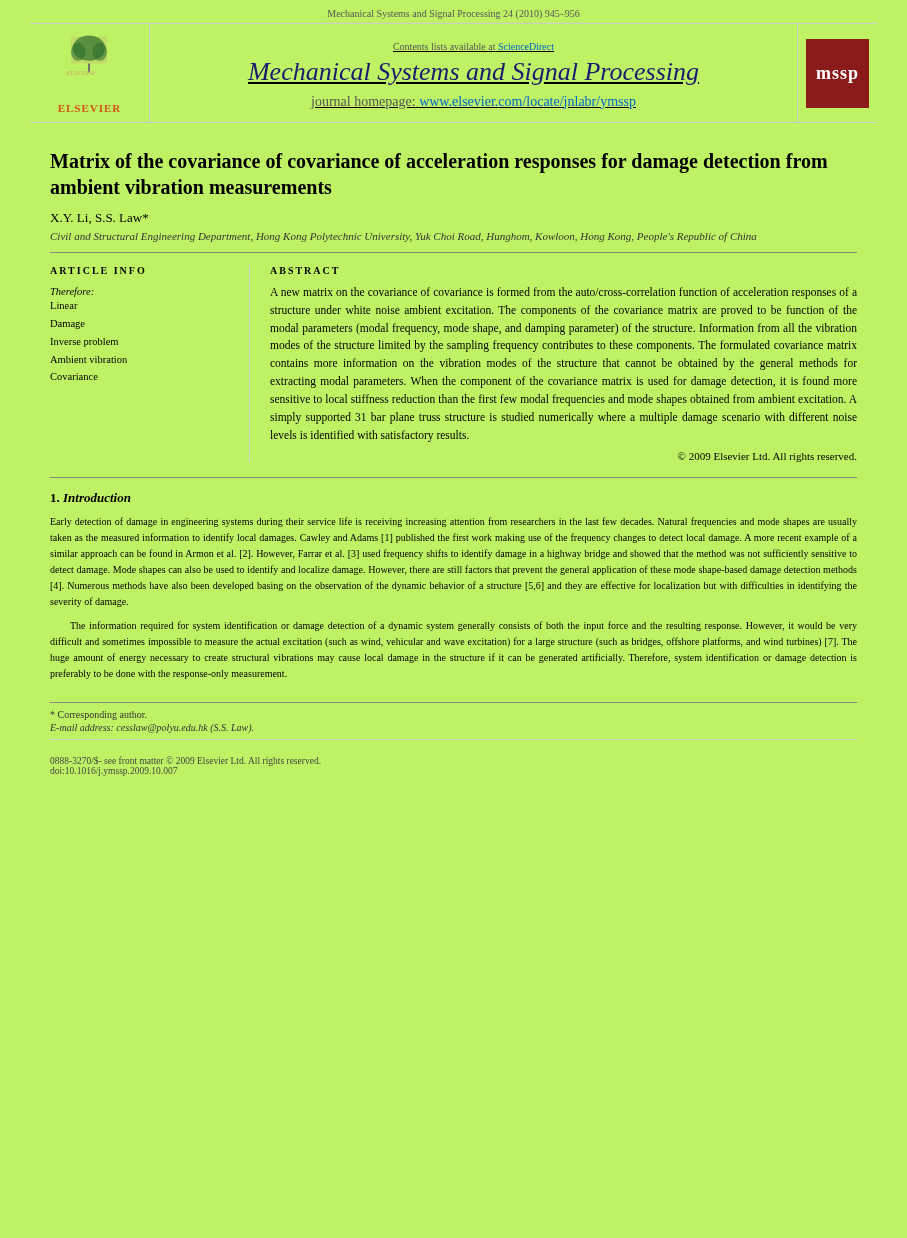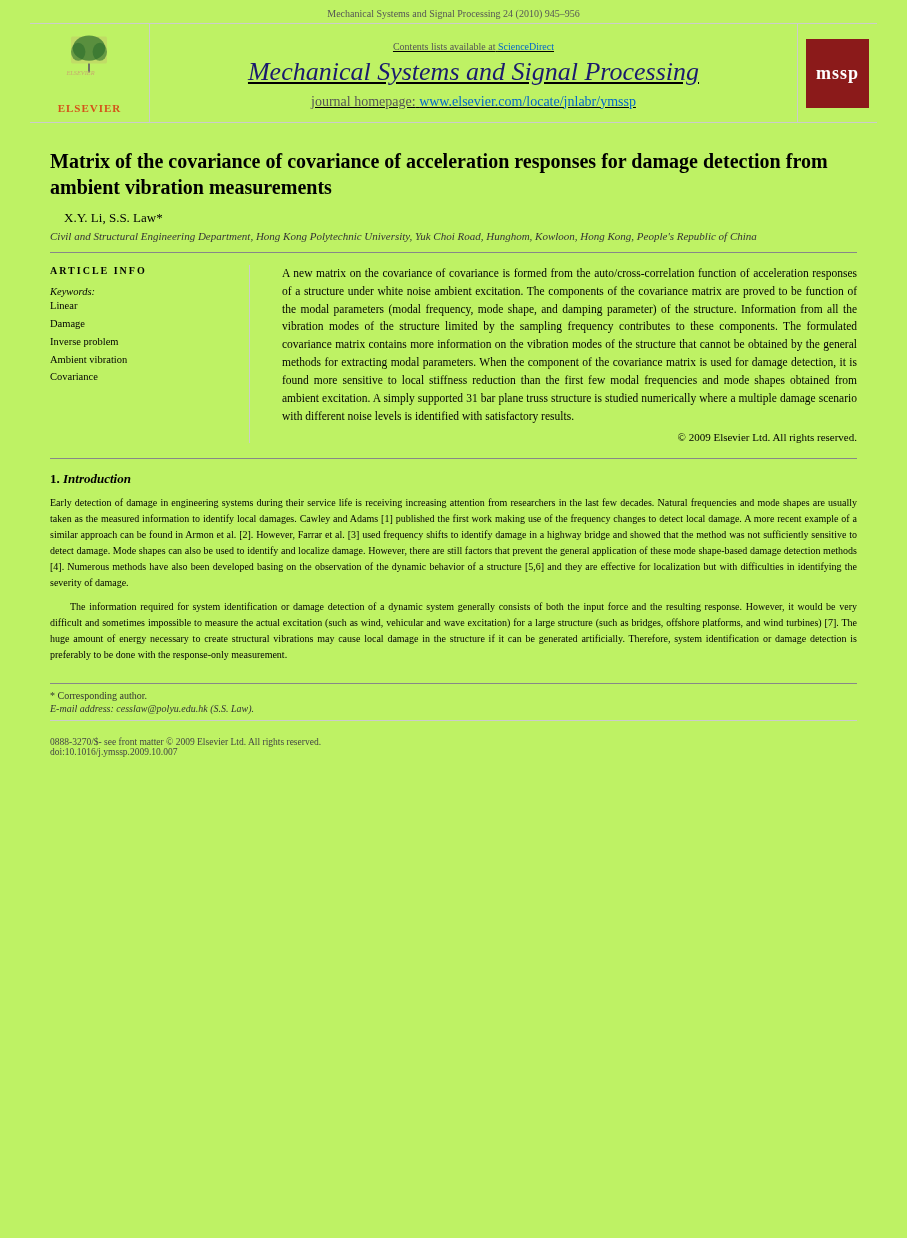--- a/index.html
+++ b/index.html
@@ -135,36 +135,35 @@
       font-weight: bold;
       font-family: 'Times New Roman', Times, serif;
       line-height: 1.3;
       margin-bottom: 10px;
       margin-top: 10px;
     }
 
     .authors {
       font-size: 13px;
       margin-bottom: 4px;
-      margin-left: 14px;
     }
 
     .affiliation {
       font-size: 11px;
       font-style: italic;
       color: #333;
       margin-bottom: 12px;
       border-bottom: 1px solid #888;
       padding-bottom: 10px;
     }
 
     
     .two-col {
       display: flex;
-      gap: 32px;
+      gap: 20px;
       margin-bottom: 15px;
     }
 
     .col-left {
       width: 200px;
       flex-shrink: 0;
       border-right: 1px solid #ccc;
       padding-right: 15px;
     }
 
@@ -327,32 +326,33 @@
 
     <div class="authors">X.Y. Li, S.S. Law*</div>
 
     <div class="affiliation">Civil and Structural Engineering Department, Hong Kong Polytechnic University, Yuk Choi Road, Hunghom, Kowloon, Hong Kong, People's Republic of China</div>
 
     <div class="two-col">
 
       <div class="col-left">
         <div class="section-heading">ARTICLE INFO</div>
         <div class="keywords-section">
-          <div class="keyword-label">Keywords:</div>
+          <div class="keyword-label">Therefore:</div>
           <ul class="keyword-list">
             <li>Linear</li>
             <li>Damage</li>
             <li>Inverse problem</li>
             <li>Ambient vibration</li>
             <li>Covariance</li>
           </ul>
         </div>
       </div>
 
       <div class="col-right">
+        <div class="section-heading">ABSTRACT</div>
         <div class="abstract-text">A new matrix on the covariance of covariance is formed from the auto/cross-correlation function of acceleration responses of a structure under white noise ambient excitation. The components of the covariance matrix are proved to be function of the modal parameters (modal frequency, mode shape, and damping parameter) of the structure. Information from all the vibration modes of the structure limited by the sampling frequency contributes to these components. The formulated covariance matrix contains more information on the vibration modes of the structure that cannot be obtained by the general methods for extracting modal parameters. When the component of the covariance matrix is used for damage detection, it is found more sensitive to local stiffness reduction than the first few modal frequencies and mode shapes obtained from ambient excitation. A simply supported 31 bar plane truss structure is studied numerically where a multiple damage scenario with different noise levels is identified with satisfactory results.</div>
         <div class="copyright-line">© 2009 Elsevier Ltd. All rights reserved.</div>
       </div>
 
     </div>
 
     <hr class="divider">
 
     <div class="intro-section">
       <div class="section-title">

